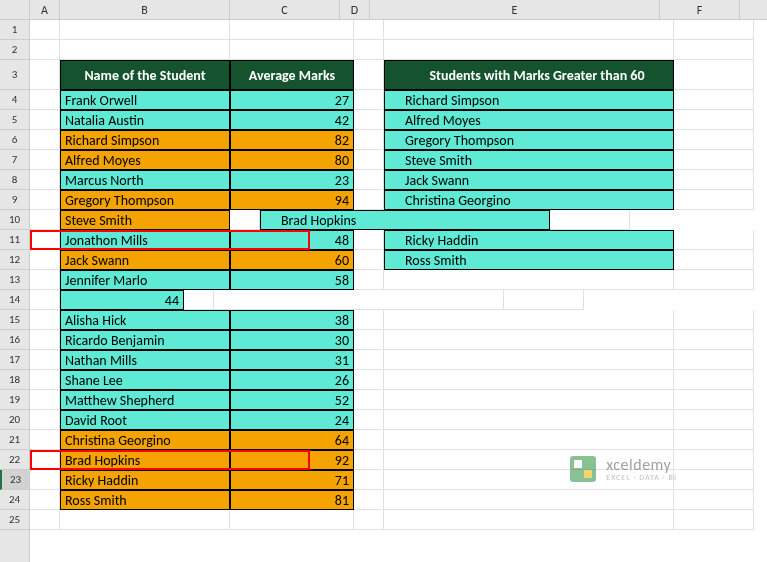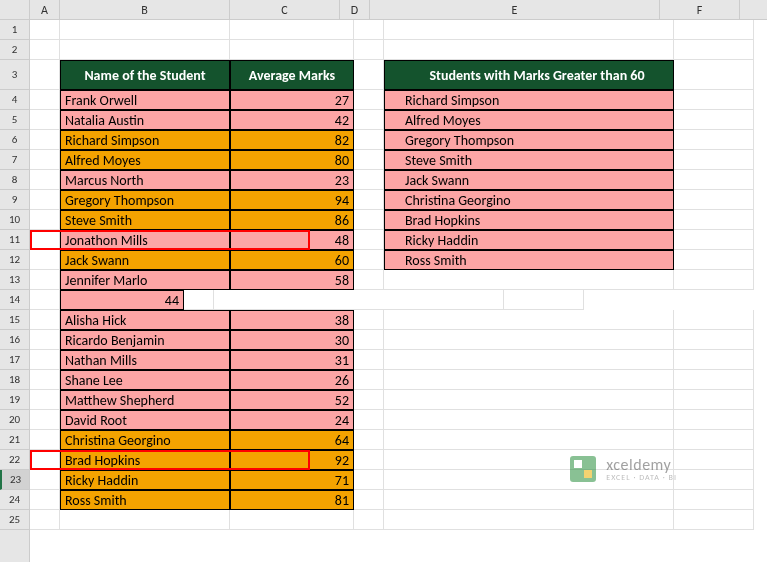--- a/index.html
+++ b/index.html
@@ -30,21 +30,21 @@
 .cell { border-right: 1px solid #e0e0e0; border-bottom: 1px solid #e0e0e0; font-size: 14px; display: flex; align-items: center; padding: 0 4px; background: #fff; }
 .cell.A { width: 30px; }
 .cell.B { width: 170px; }
 .cell.C { width: 124px; }
 .cell.D { width: 30px; }
 .cell.E { width: 290px; padding-left: 20px; }
 .cell.F { width: 80px; }
 
 
 .thdr { background: #14532d; color: #fff; font-weight: bold; justify-content: center; border: 1px solid #000; font-size: 14px; }
-.tcell { border: 1px solid #000; background: #fca5a5; }
+.tcell { border: 1px solid #000; background: #5eead4; }
 .tcell.num { justify-content: flex-end; }
 .tcell.hl { background: #f4a300; }
 
 
 .redbox { position: absolute; border: 2px solid #ff0000; pointer-events: none; z-index: 5; }
 
 
 .watermark { position: absolute; right: 90px; bottom: 80px; opacity: 0.55; display: flex; align-items: center; gap: 10px; z-index: 3; }
 .watermark .logo { width: 26px; height: 26px; background: #2a8f3e; border-radius: 3px; position: relative; }
 .watermark .logo::before { content: ""; position: absolute; left: 4px; top: 4px; width: 8px; height: 8px; background: #fff; }
@@ -174,21 +174,20 @@
           <div class="cell A"></div>
           <div class="cell B tcell hl">Gregory Thompson</div>
           <div class="cell C tcell num hl">94</div>
           <div class="cell D"></div>
           <div class="cell E tcell">Christina Georgino</div>
           <div class="cell F"></div>
         </div>
         <div class="row">
           <div class="cell A"></div>
           <div class="cell B tcell hl">Steve Smith</div>
-          <div class="cell C tcell num hl">86</div>
           <div class="cell D"></div>
           <div class="cell E tcell">Brad Hopkins</div>
           <div class="cell F"></div>
         </div>
         <div class="row">
           <div class="cell A"></div>
           <div class="cell B tcell">Jonathon Mills</div>
           <div class="cell C tcell num">48</div>
           <div class="cell D"></div>
           <div class="cell E tcell">Ricky Haddin</div>

